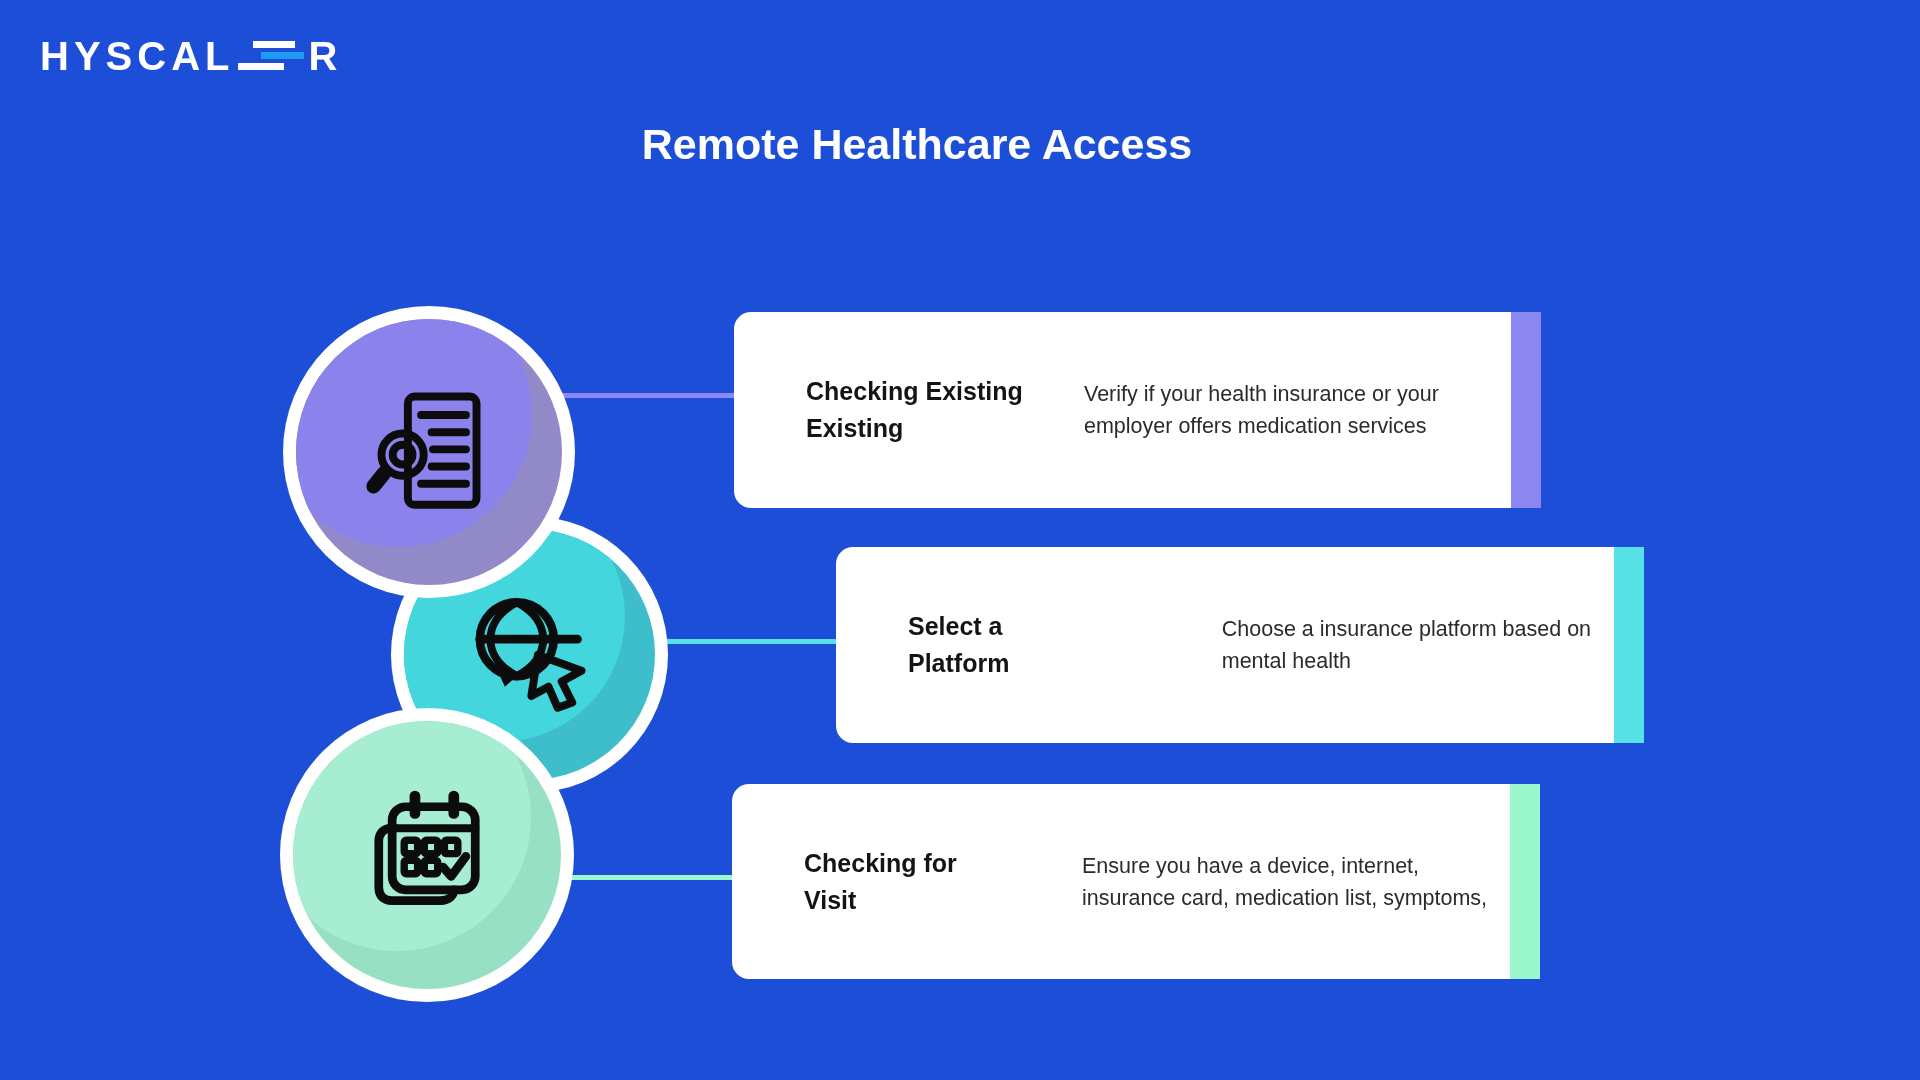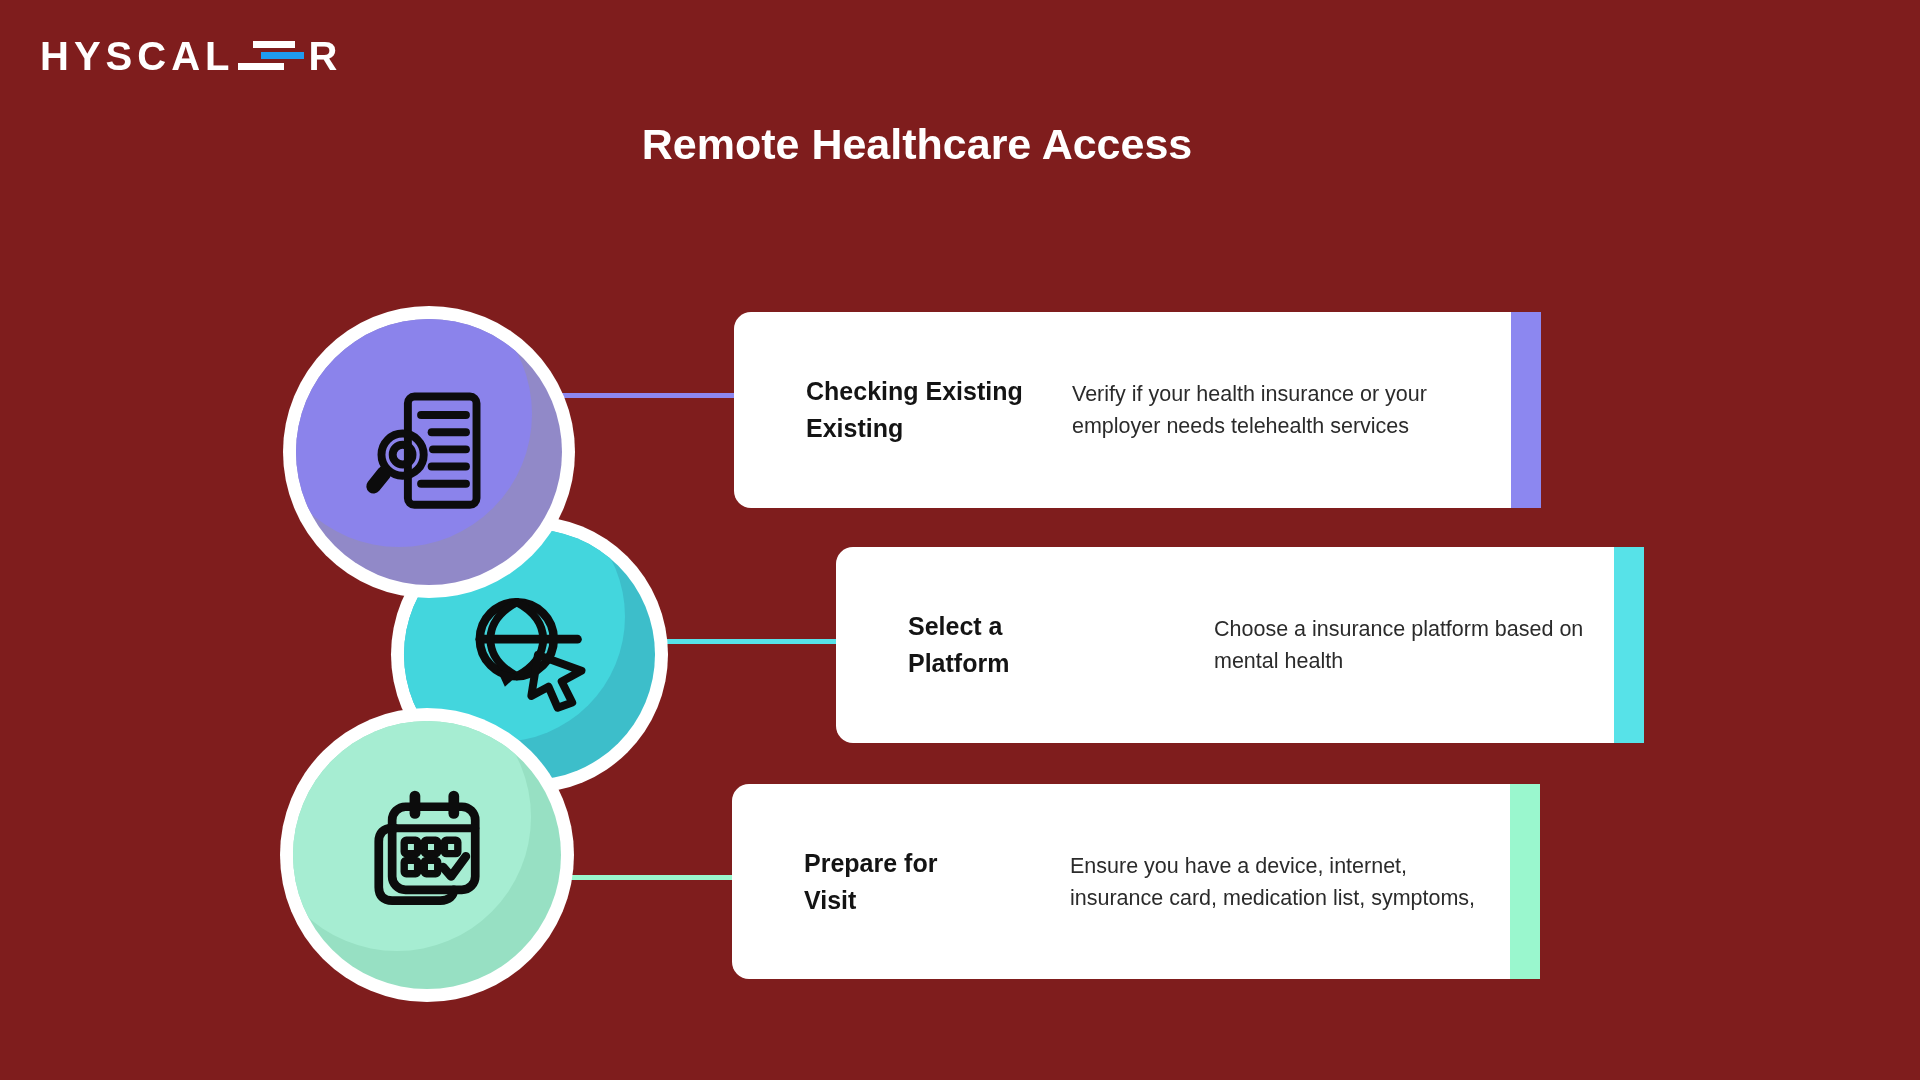--- a/index.html
+++ b/index.html
@@ -3,21 +3,21 @@
 <meta charset="utf-8">
 <style>
   * { margin: 0; padding: 0; box-sizing: border-box; }
   html, body { background: #030303; }
   body { font-family: "Liberation Sans", sans-serif; }
 
   .stage {
     position: relative;
     width: 1920px;
     height: 1080px;
-    background: #7f1d1d;
+    background: #1d4ed8;
     overflow: hidden;
   }
 
   
   .logo {
     position: absolute;
     left: 40px;
     top: 36px;
     display: flex;
     align-items: center;
@@ -98,21 +98,21 @@
   }
   .card-title {
     margin-left: 72px;
     width: 236px;
     font-size: 25px;
     font-weight: 700;
     line-height: 37px;
     color: #141414;
   }
   .card-desc {
-    margin-left: 30px;
+    margin-left: 42px;
     width: 430px;
     font-size: 21.5px;
     font-weight: 400;
     line-height: 32px;
     color: #2b2b2b;
   }
 
   .icon path, .icon rect, .icon line, .icon circle {
     stroke: #0c0c0c;
     fill: none;
@@ -192,40 +192,40 @@
     </svg>
   </div>
 
   <div class="card" style="left:734px; top:312px; width:807px; height:196px;">
     <div class="card-title">
       <div>Checking Existing</div>
       <div>Existing</div>
     </div>
     <div class="card-desc">
       <div>Verify if your health insurance or your</div>
-      <div>employer needs telehealth services</div>
+      <div>employer offers medication services</div>
     </div>
     <div class="card-accent" style="background: rgb(140, 135, 240);"></div>
   </div>
 
   <div class="card" style="left:836px; top:547px; width:808px; height:196px;gap:40px;">
     <div class="card-title">
       <div>Select a</div>
       <div>Platform</div>
     </div>
     <div class="card-desc">
       <div>Choose a insurance platform based on</div>
       <div>mental health</div>
     </div>
     <div class="card-accent" style="background: rgb(87, 226, 232);"></div>
   </div>
 
   <div class="card" style="left:732px; top:784px; width:808px; height:195px;">
     <div class="card-title">
-      <div>Prepare for</div>
+      <div>Checking for</div>
       <div>Visit</div>
     </div>
     <div class="card-desc">
       <div>Ensure you have a device, internet,</div>
       <div>insurance card, medication list, symptoms,</div>
     </div>
     <div class="card-accent" style="background: rgb(154, 247, 206);"></div>
   </div>
 
 </div>

